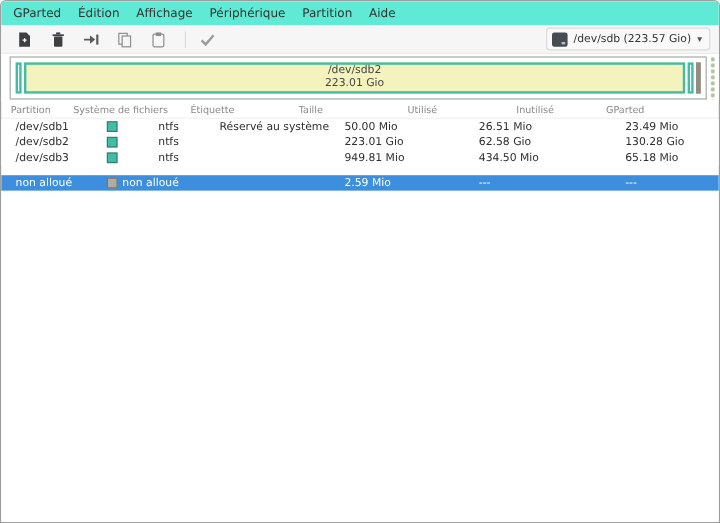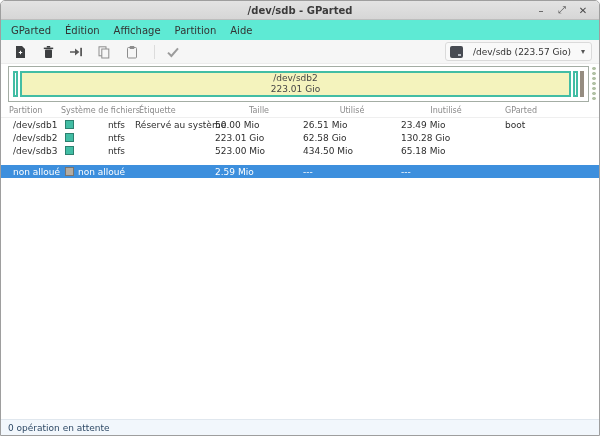--- a/index.html
+++ b/index.html
@@ -14,78 +14,71 @@
   .win-btn { width:14px; height:14px; display:flex; align-items:center; justify-content:center; font-size:10px; color:#474747; cursor:default; }
 
   
   .menubar { flex:0 0 20px; background:#5eead4; display:flex; align-items:center; padding-left:3px; }
   .menu-item { padding:3px 7px; font-size:10px; color:#333; }
 
   
   .toolbar { flex:0 0 24px; background:#f6f6f6; display:flex; align-items:center; padding:0 7px; border-bottom:1px solid #ececec; }
   .tool-btn { width:24px; height:20px; display:flex; align-items:center; justify-content:center; margin-right:4px; border-radius:2px; }
   .tool-sep { width:1px; height:14px; background:#dcdcdc; margin:0 6px; }
-  .device-select { margin-left:auto; display:flex; align-items:center; gap:10px; background:#f9f9f9; border:1px solid #dadada; border-radius:3px; height:19px; padding:0 6px 0 4px; font-size:9px; color:#333; }
+  .device-select { margin-left:auto; display:flex; align-items:center; gap:5px; background:#f9f9f9; border:1px solid #dadada; border-radius:3px; height:19px; padding:0 6px 0 4px; font-size:9px; color:#333; }
   .drive-icon { width:13px; height:12px; background:#474b52; border-radius:2px; position:relative; }
   .drive-icon::after { content:""; position:absolute; right:2px; bottom:2px; width:3px; height:2px; background:#b9bec6; }
   .dd-arrow { font-size:8px; color:#555; }
 
   
   .disk-area { flex:0 0 40px; background:#fff; display:flex; align-items:stretch; padding:2px 1px 2px 7px; }
   .disk-frame { flex:1; border:1px solid #a4ada4; background:#fff; padding:4px; display:flex; gap:2px; }
   .seg { border:2px solid #42bda4; background:#fff; }
   .seg-tiny { width:5px; }
   .seg-main { flex:1; display:flex; flex-direction:column; align-items:center; justify-content:center; font-size:9px; line-height:11px; color:#454545; }
   .seg-unalloc { width:4px; border-color:#958c80; background:#cac3b9; }
   .edge-dots { width:8px; margin-left:1px; background-image:radial-gradient(circle at 4px 2.5px,#b2c2a6 1.5px,rgba(0,0,0,0) 2px); background-size:8px 5px; background-repeat:repeat-y; }
 
   
   .table { font-size:9px; }
   .thead,.trow { display:grid; grid-template-columns:58px 72px 84px 88px 98px 90px 1fr; align-items:center; }
   .thead { height:14px; color:#8a8a8a; font-size:8px; border-bottom:1px solid #efefef; }
   .thead .hc { white-space:nowrap; }
   .h-part { padding-left:8px; }
   .h-fs { padding-left:2px; }
-  .h-label { padding-left:8px; }
+  .h-label { padding-left:8px;text-align:center; }
   .h-center { text-align:center; }
   .h-flags { padding-left:14px; }
-  .trow { height:13px; background:#fff; }
+  .trow { height:13px; background:#fff;gap:24px; }
   .c { white-space:nowrap; overflow:visible; }
   .c-part { padding-left:12px; }
   .c-fs { display:flex; align-items:flex-start; padding:0 6px; }
   .fs-square { width:9px; height:9px; border:1px solid rgba(0,0,0,0.32); flex:0 0 9px; }
   .fs-name { margin-left:auto; }
   .c-label { padding-left:4px; }
   .c-num { padding-right:6px; }
   .c-flags { padding-left:14px; }
   .trow.selected { color:#fff; }
 
   .filler { flex:1; background:#fff; }
 
   
   .statusbar { flex:0 0 16px; background:#f2f7fc; border-top:1px solid #e0e7ee; display:flex; align-items:center; padding-left:7px; font-size:9px; color:#2f4a66; }
 </style>
 </head>
 <body>
 
 <div class="window">
 
-  <div class="titlebar">
-    <div class="title">/dev/sdb - GParted</div>
-    <div class="win-controls">
-      <div class="win-btn">–</div>
-      <div class="win-btn">⤢</div>
-      <div class="win-btn">✕</div>
-    </div>
-  </div>
 
   <div class="menubar">
     <span class="menu-item">GParted</span>
     <span class="menu-item">Édition</span>
     <span class="menu-item">Affichage</span>
+    <span class="menu-item">Périphérique</span>
     <span class="menu-item">Partition</span>
     <span class="menu-item">Aide</span>
   </div>
 
   <div class="toolbar">
     <div class="tool-btn">
       <svg width="13" height="14" viewBox="0 0 13 14">
           <path d="M2 1h6l3 3v9H2z" fill="#3d3f41"></path>
           <path d="M4.8 7.5h3.4M6.5 5.8v3.4" stroke="#fff" stroke-width="1.1"></path>
         </svg>
@@ -179,38 +172,35 @@
       <div class="c c-flags"></div>
     </div>
 
     <div class="trow">
       <div class="c c-part">/dev/sdb3</div>
       <div class="c c-fs">
         <span class="fs-square" style="background-color: rgb(66, 189, 164);"></span>
         <span class="fs-name">ntfs</span>
       </div>
       <div class="c c-label"></div>
-      <div class="c c-num">523.00 Mio</div>
+      <div class="c c-num">949.81 Mio</div>
       <div class="c c-num">434.50 Mio</div>
       <div class="c c-num">65.18 Mio</div>
     </div>
 
     <div class="trow selected" style="background-color: rgb(61, 143, 221); margin-top: 8px;">
       <div class="c c-part">non alloué</div>
       <div class="c c-fs">
         <span class="fs-square" style="background-color: rgb(180, 172, 161);"></span>
         <span class="fs-name">non alloué</span>
       </div>
       <div class="c c-label"></div>
       <div class="c c-num">2.59 Mio</div>
       <div class="c c-num">---</div>
       <div class="c c-num">---</div>
       <div class="c c-flags"></div>
     </div>
   </div>
 
   <div class="filler"></div>
 
-  <div class="statusbar">
-    <span>0 opération en attente</span>
-  </div>
 
 </div>
 
 </body></html>

